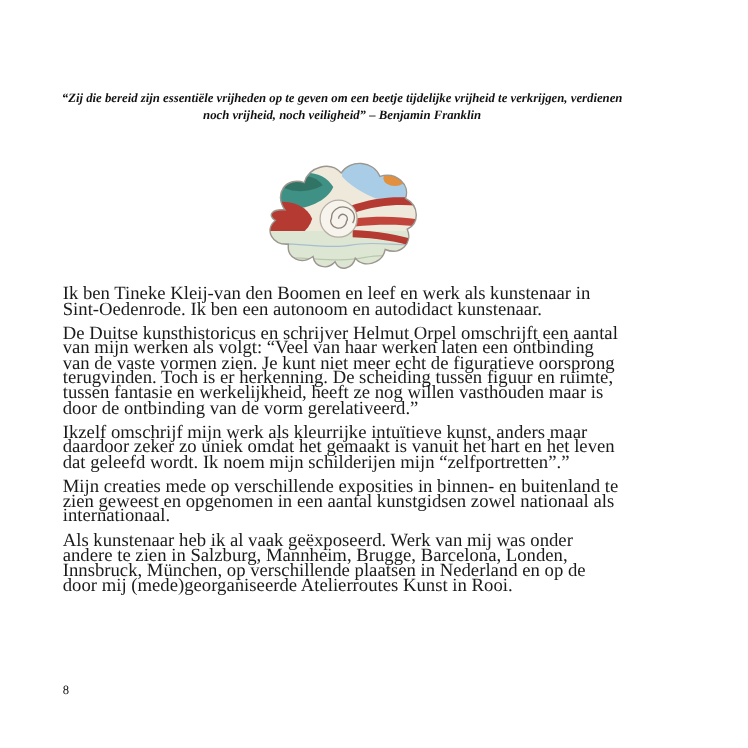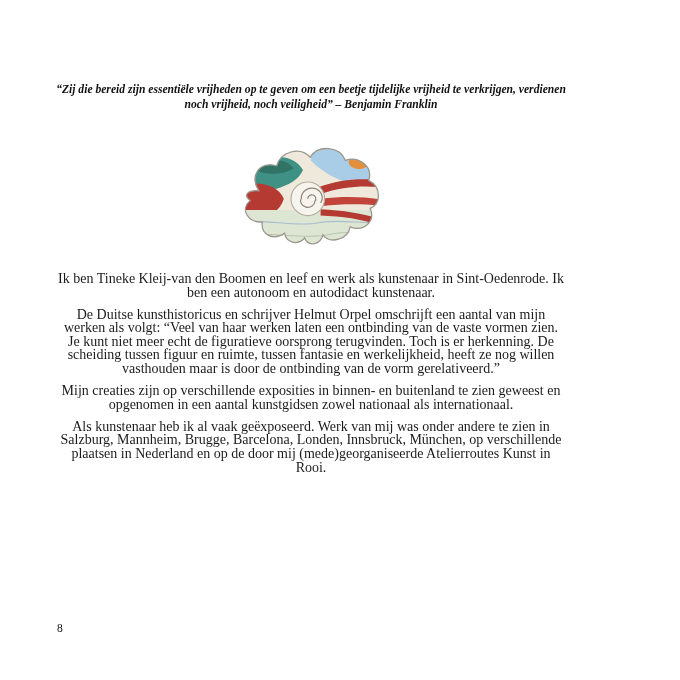--- a/index.html
+++ b/index.html
@@ -21,24 +21,24 @@
     font-size: 11.6px;
     line-height: 15px;
     color: #111;
   }
   .artwork-wrap {
     margin-top: 18px;
     display: flex;
     justify-content: center;
   }
   .body-text {
-    margin: 14px 57px 0 57px;
-    font-size: 14px;
+    margin: 2px 57px 0 57px;
+    font-size: 17px;
     line-height: 13.6px;
-    text-align: center;
+    text-align: left;
   }
   .body-text p { margin-bottom: 8.5px; }
   .page-number {
     position: absolute;
     left: 57px;
     bottom: 46px;
     font-size: 11.5px;
     color: #111;
   }
 </style>
@@ -73,19 +73,20 @@
         <circle cx="106" cy="86" r="21" stroke="#b5ada2" stroke-width="1.5" fill="#f7f4ee"></circle>
         <path d="M106,86 a5,5 0 1 1 9,3 a9,8 0 1 1 -17,-4 a13,12 0 1 1 24,6" fill="none" stroke="#8d8378" stroke-width="1.5"></path>
       </g>
       <path d="M45,76 C32,58 46,38 67,45 C72,27 96,20 109,34 C119,18 146,20 153,38 C171,32 188,47 182,63 C198,71 198,92 184,98 C191,114 176,128 159,121 C156,137 134,143 125,131 C122,143 107,147 102,135 C93,145 79,141 77,129 C63,139 47,131 49,115 C31,116 21,99 34,88 C25,82 30,75 45,76 Z" fill="none" stroke-width="1.6" stroke="#9b968e"></path>
     </svg>
   </div>
 
   <div class="body-text">
     <p>Ik ben Tineke Kleij-van den Boomen en leef en werk als kunstenaar in Sint-Oedenrode. Ik ben een autonoom en autodidact kunstenaar.</p>
     <p>De Duitse kunsthistoricus en schrijver Helmut Orpel omschrijft een aantal van mijn werken als volgt: “Veel van haar werken laten een ontbinding van de vaste vormen zien. Je kunt niet meer echt de figuratieve oorsprong terugvinden. Toch is er herkenning. De scheiding tussen figuur en ruimte, tussen fantasie en werkelijkheid, heeft ze nog willen vasthouden maar is door de ontbinding van de vorm gerelativeerd.”</p>
-    <p>Mijn creaties zijn op verschillende exposities in binnen- en buitenland te zien geweest en opgenomen in een aantal kunstgidsen zowel nationaal als internationaal.</p>
+    <p>Ikzelf omschrijf mijn werk als kleurrijke intuïtieve kunst, anders maar daardoor zeker zo uniek omdat het gemaakt is vanuit het hart en het leven dat geleefd wordt. Ik noem mijn schilderijen mijn “zelfportretten”.”</p>
+    <p>Mijn creaties mede op verschillende exposities in binnen- en buitenland te zien geweest en opgenomen in een aantal kunstgidsen zowel nationaal als internationaal.</p>
     <p>Als kunstenaar heb ik al vaak geëxposeerd. Werk van mij was onder andere te zien in Salzburg, Mannheim, Brugge, Barcelona, Londen, Innsbruck, München, op verschillende plaatsen in Nederland en op de door mij (mede)georganiseerde Atelierroutes Kunst in Rooi.</p>
   </div>
 
   <div class="page-number">8</div>
 
 </div>
 
 </body></html>

